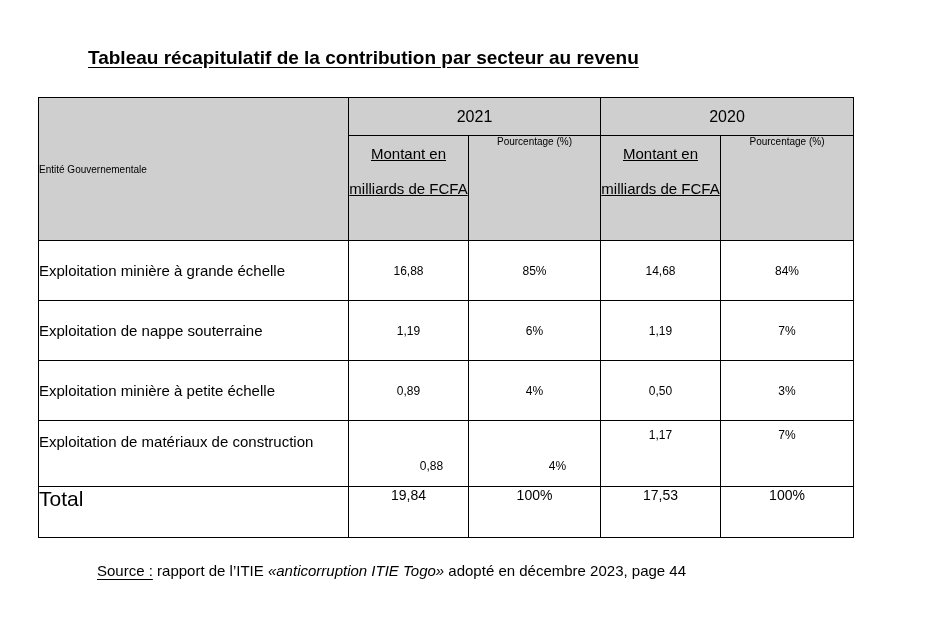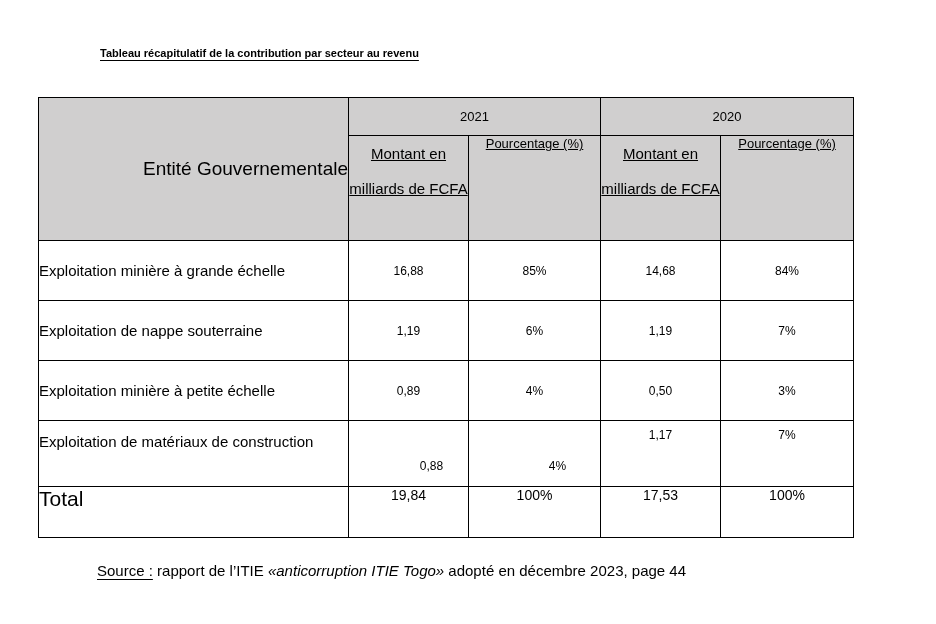--- a/index.html
+++ b/index.html
@@ -3,55 +3,55 @@
 <meta charset="utf-8">
 <style>
   html, body { margin: 0; padding: 0; }
   body {
     width: 936px; height: 624px;
     background: #ffffff; color: #000000;
     font-family: "Liberation Sans", sans-serif;
     position: relative; overflow: hidden;
   }
   .page-title {
-    position: absolute; left: 100px; top: 47px;
-    font-size: 11px; font-weight: bold;
+    position: absolute; left: 88px; top: 47px;
+    font-size: 19px; font-weight: bold;
     text-decoration: underline;
     text-underline-offset: 3px;
   }
   table.recap {
     position: absolute; left: 38px; top: 97px;
     width: 815px; border-collapse: collapse; table-layout: fixed;
   }
   table.recap th, table.recap td {
     border: 1px solid #000000; padding: 0;
     font-weight: normal; overflow: hidden;
   }
   tr.row-years   { height: 38px; }
   tr.row-sub     { height: 105px; }
   tr.row-data    { height: 60px; }
   tr.row-data4   { height: 66px; }
   tr.row-total   { height: 51px; }
 
   th.hdr { background: #d0cfcf; }
   th.entity-head {
-    text-align: right; padding-left: 10px; padding-right: 8px;
-    font-weight: bold; font-size: 19px; vertical-align: middle;
+    text-align: left; padding-left: 10px; padding-right: 8px;
+    font-weight: bold; font-size: 10px; vertical-align: middle;
   }
   th.year-head {
-    font-weight: bold; font-size: 13px;
+    font-weight: bold; font-size: 16px;
     text-align: center; vertical-align: middle;
   }
   th.montant-head {
     font-size: 15px; line-height: 35px;
     vertical-align: top; padding: 5px 8px 0 8px; text-align: center; text-decoration: underline;
   }
   th.pct-head {
-    font-size: 13px; vertical-align: top;
-    padding-top: 8px; text-align: center; text-decoration: underline;
+    font-size: 10px; vertical-align: top;
+    padding-top: 8px; text-align: center;
   }
   td.entity {
     font-weight: bold; font-size: 15px; text-align: left;
     padding: 0 10px; vertical-align: middle;
   }
   td.entity.justified {
     text-align: justify; vertical-align: top;
     padding-top: 4px; line-height: 34px;
   }
   td.val { font-size: 12px; text-align: center; vertical-align: middle; }

